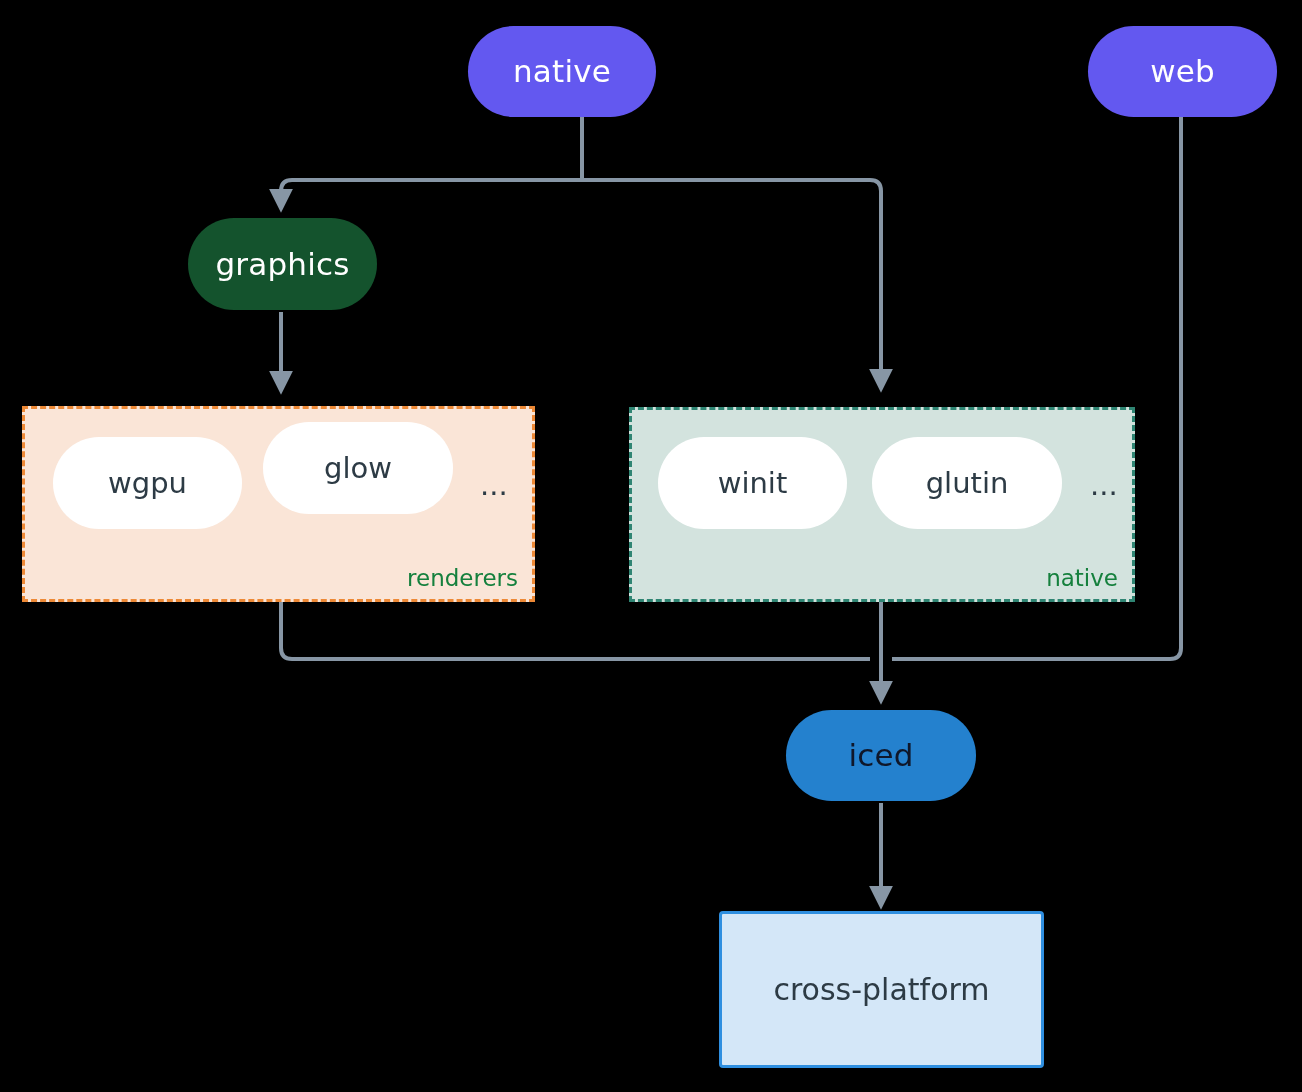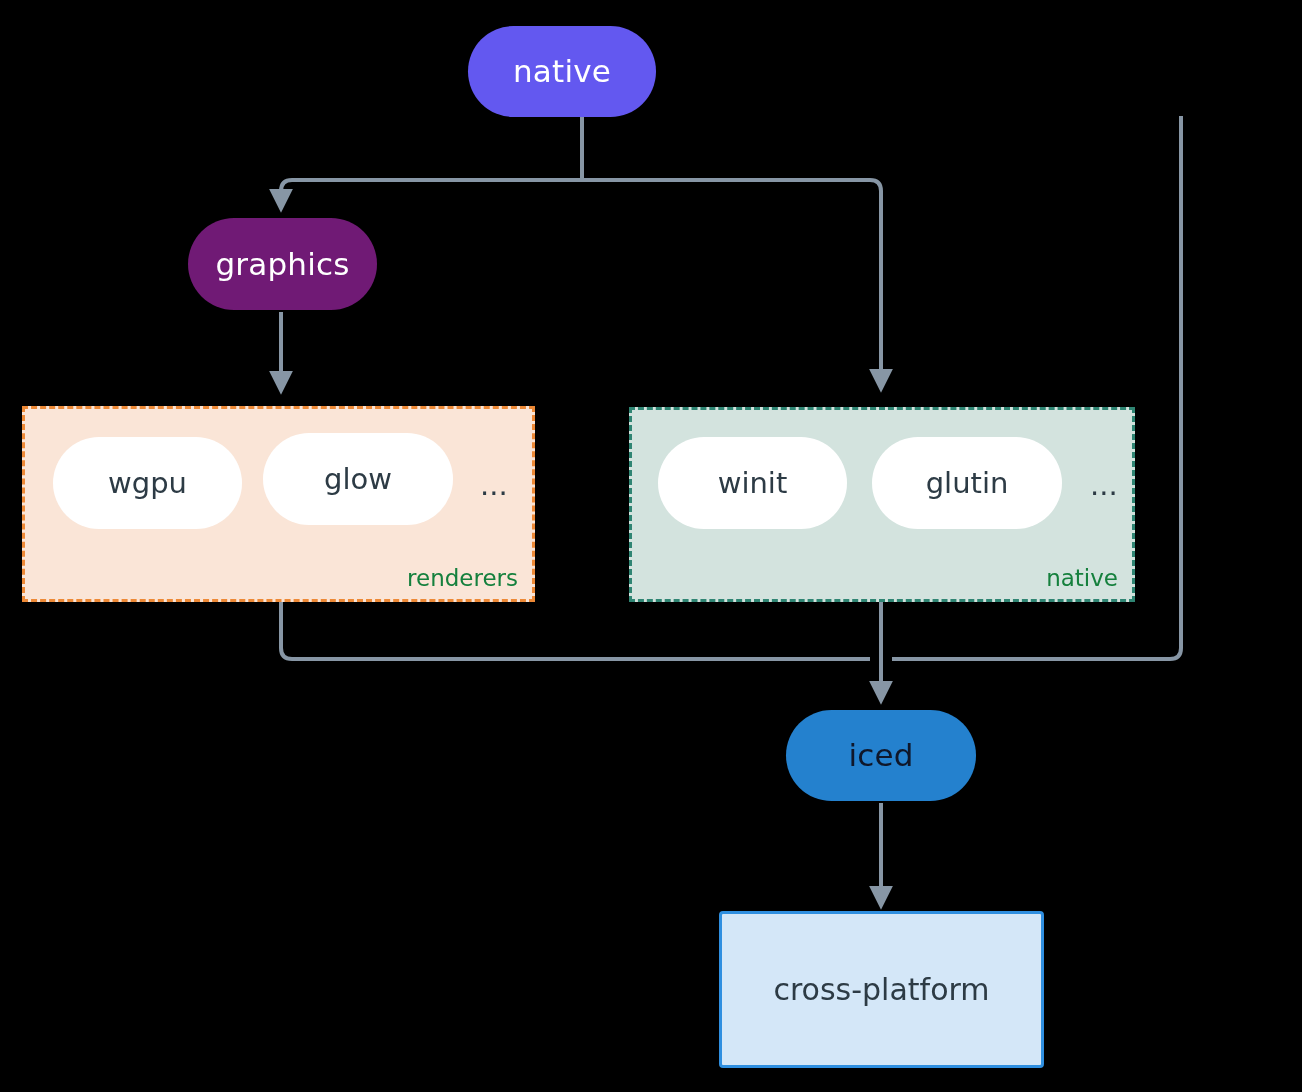--- a/index.html
+++ b/index.html
@@ -45,21 +45,21 @@
   }
   .node-native,
   .node-web {
     background: #6358f0;
   }
   .node-native .pill-label,
   .node-web .pill-label {
     color: #ffffff;
   }
   .node-graphics {
-    background: #701a75;
+    background: #14532d;
   }
   .node-graphics .pill-label {
     color: #ffffff;
   }
   .node-iced {
     background: #2481ce;
   }
   .node-iced .pill-label {
     color: #0f172a;
   }
@@ -143,30 +143,33 @@
 
     <path d="M 881 659 L 881 700" fill="none" stroke="#8796a5" stroke-width="4" marker-end="url(#arrowhead)"></path>
 
     <path d="M 881 803 L 881 905" fill="none" stroke="#8796a5" stroke-width="4" marker-end="url(#arrowhead)"></path>
   </svg>
 
   <div class="node pill node-native" style="left:468px; top:26px; width:188px; height:91px;">
     <span class="pill-label">native</span>
   </div>
 
+  <div class="node pill node-web" style="left:1088px; top:26px; width:189px; height:91px;">
+    <span class="pill-label">web</span>
+  </div>
 
   <div class="node pill node-graphics" style="left:188px; top:218px; width:189px; height:92px;">
     <span class="pill-label">graphics</span>
   </div>
 
   <div class="group-box group-renderers" style="left:22px; top:406px; width:513px; height:196px;text-align:right;">
     <div class="leaf-pill" style="left:28px; top:28px; width:189px; height:92px;">
       <span class="leaf-label">wgpu</span>
     </div>
-    <div class="leaf-pill" style="left:238px; top:24px; width:190px; height:92px;">
+    <div class="leaf-pill" style="left:238px; top:13px; width:190px; height:92px;">
       <span class="leaf-label">glow</span>
     </div>
     <span class="ellipsis" style="left:455px; top:62px;">...</span>
     <span class="group-label">renderers</span>
   </div>
 
   <div class="group-box group-shells" style="left:629px; top:407px; width:506px; height:195px;">
     <div class="leaf-pill" style="left:240px; top:27px; width:190px; height:92px;">
       <span class="leaf-label">glutin</span>
     </div>

